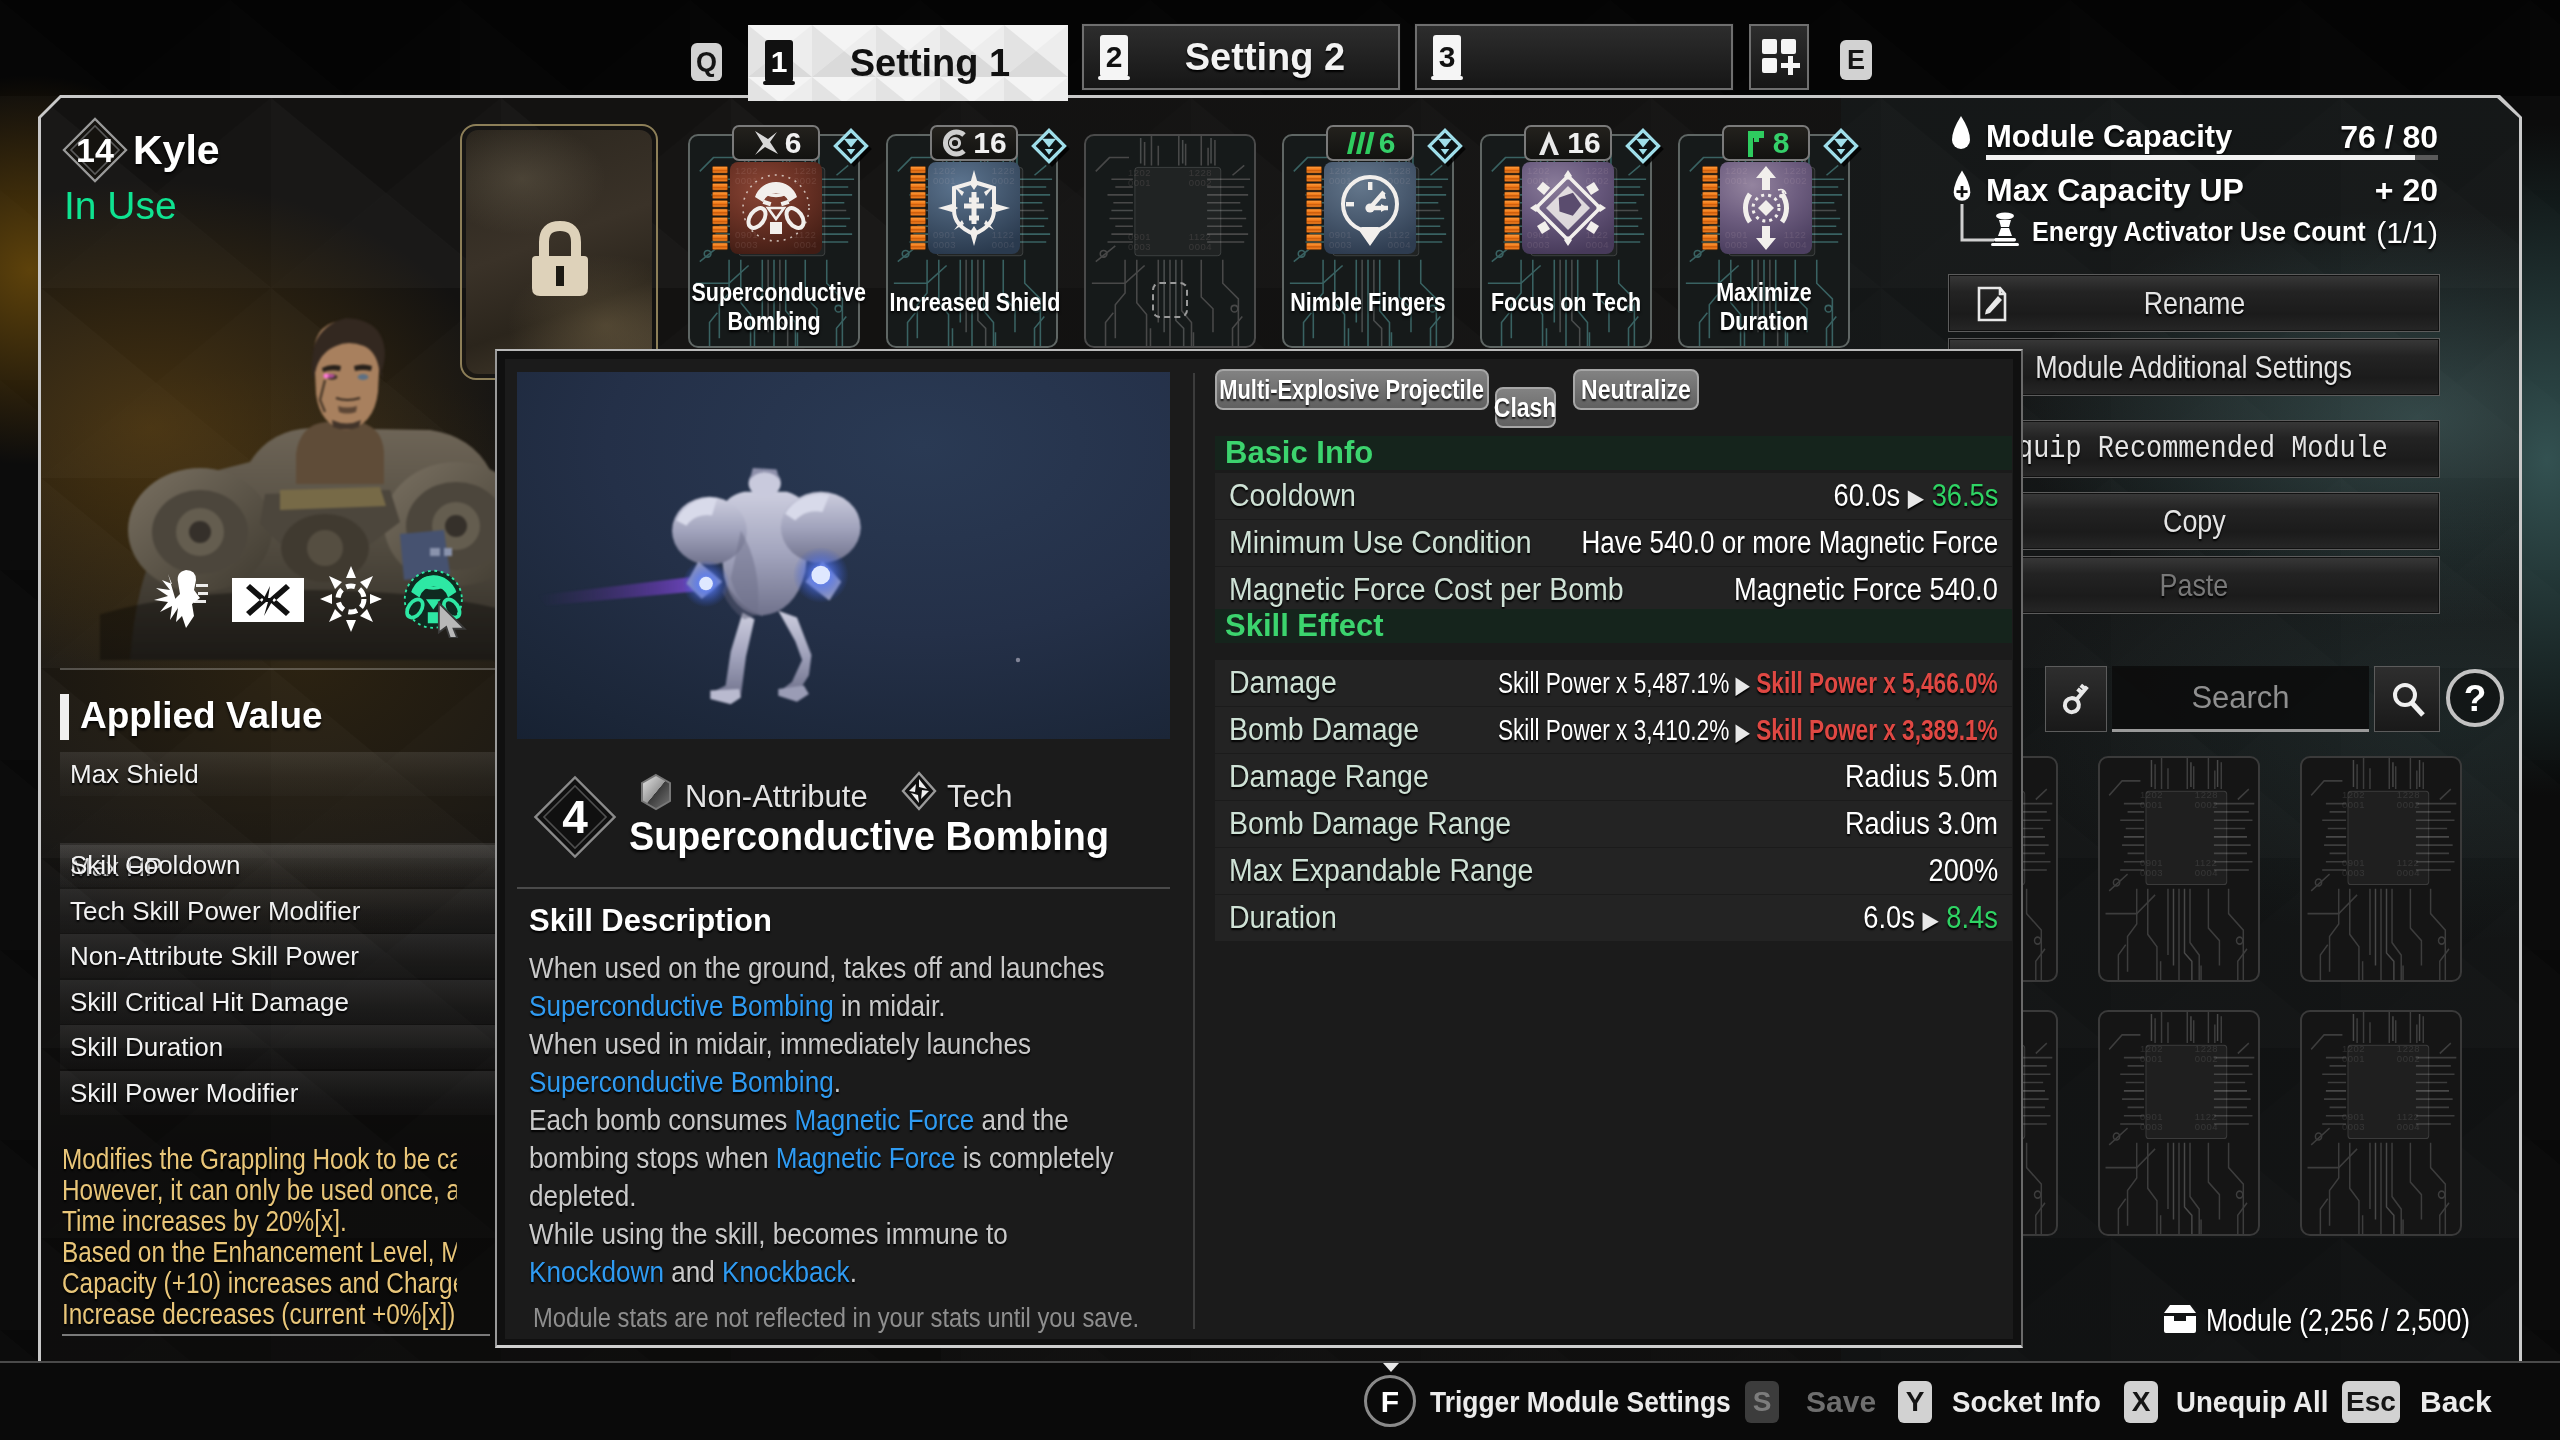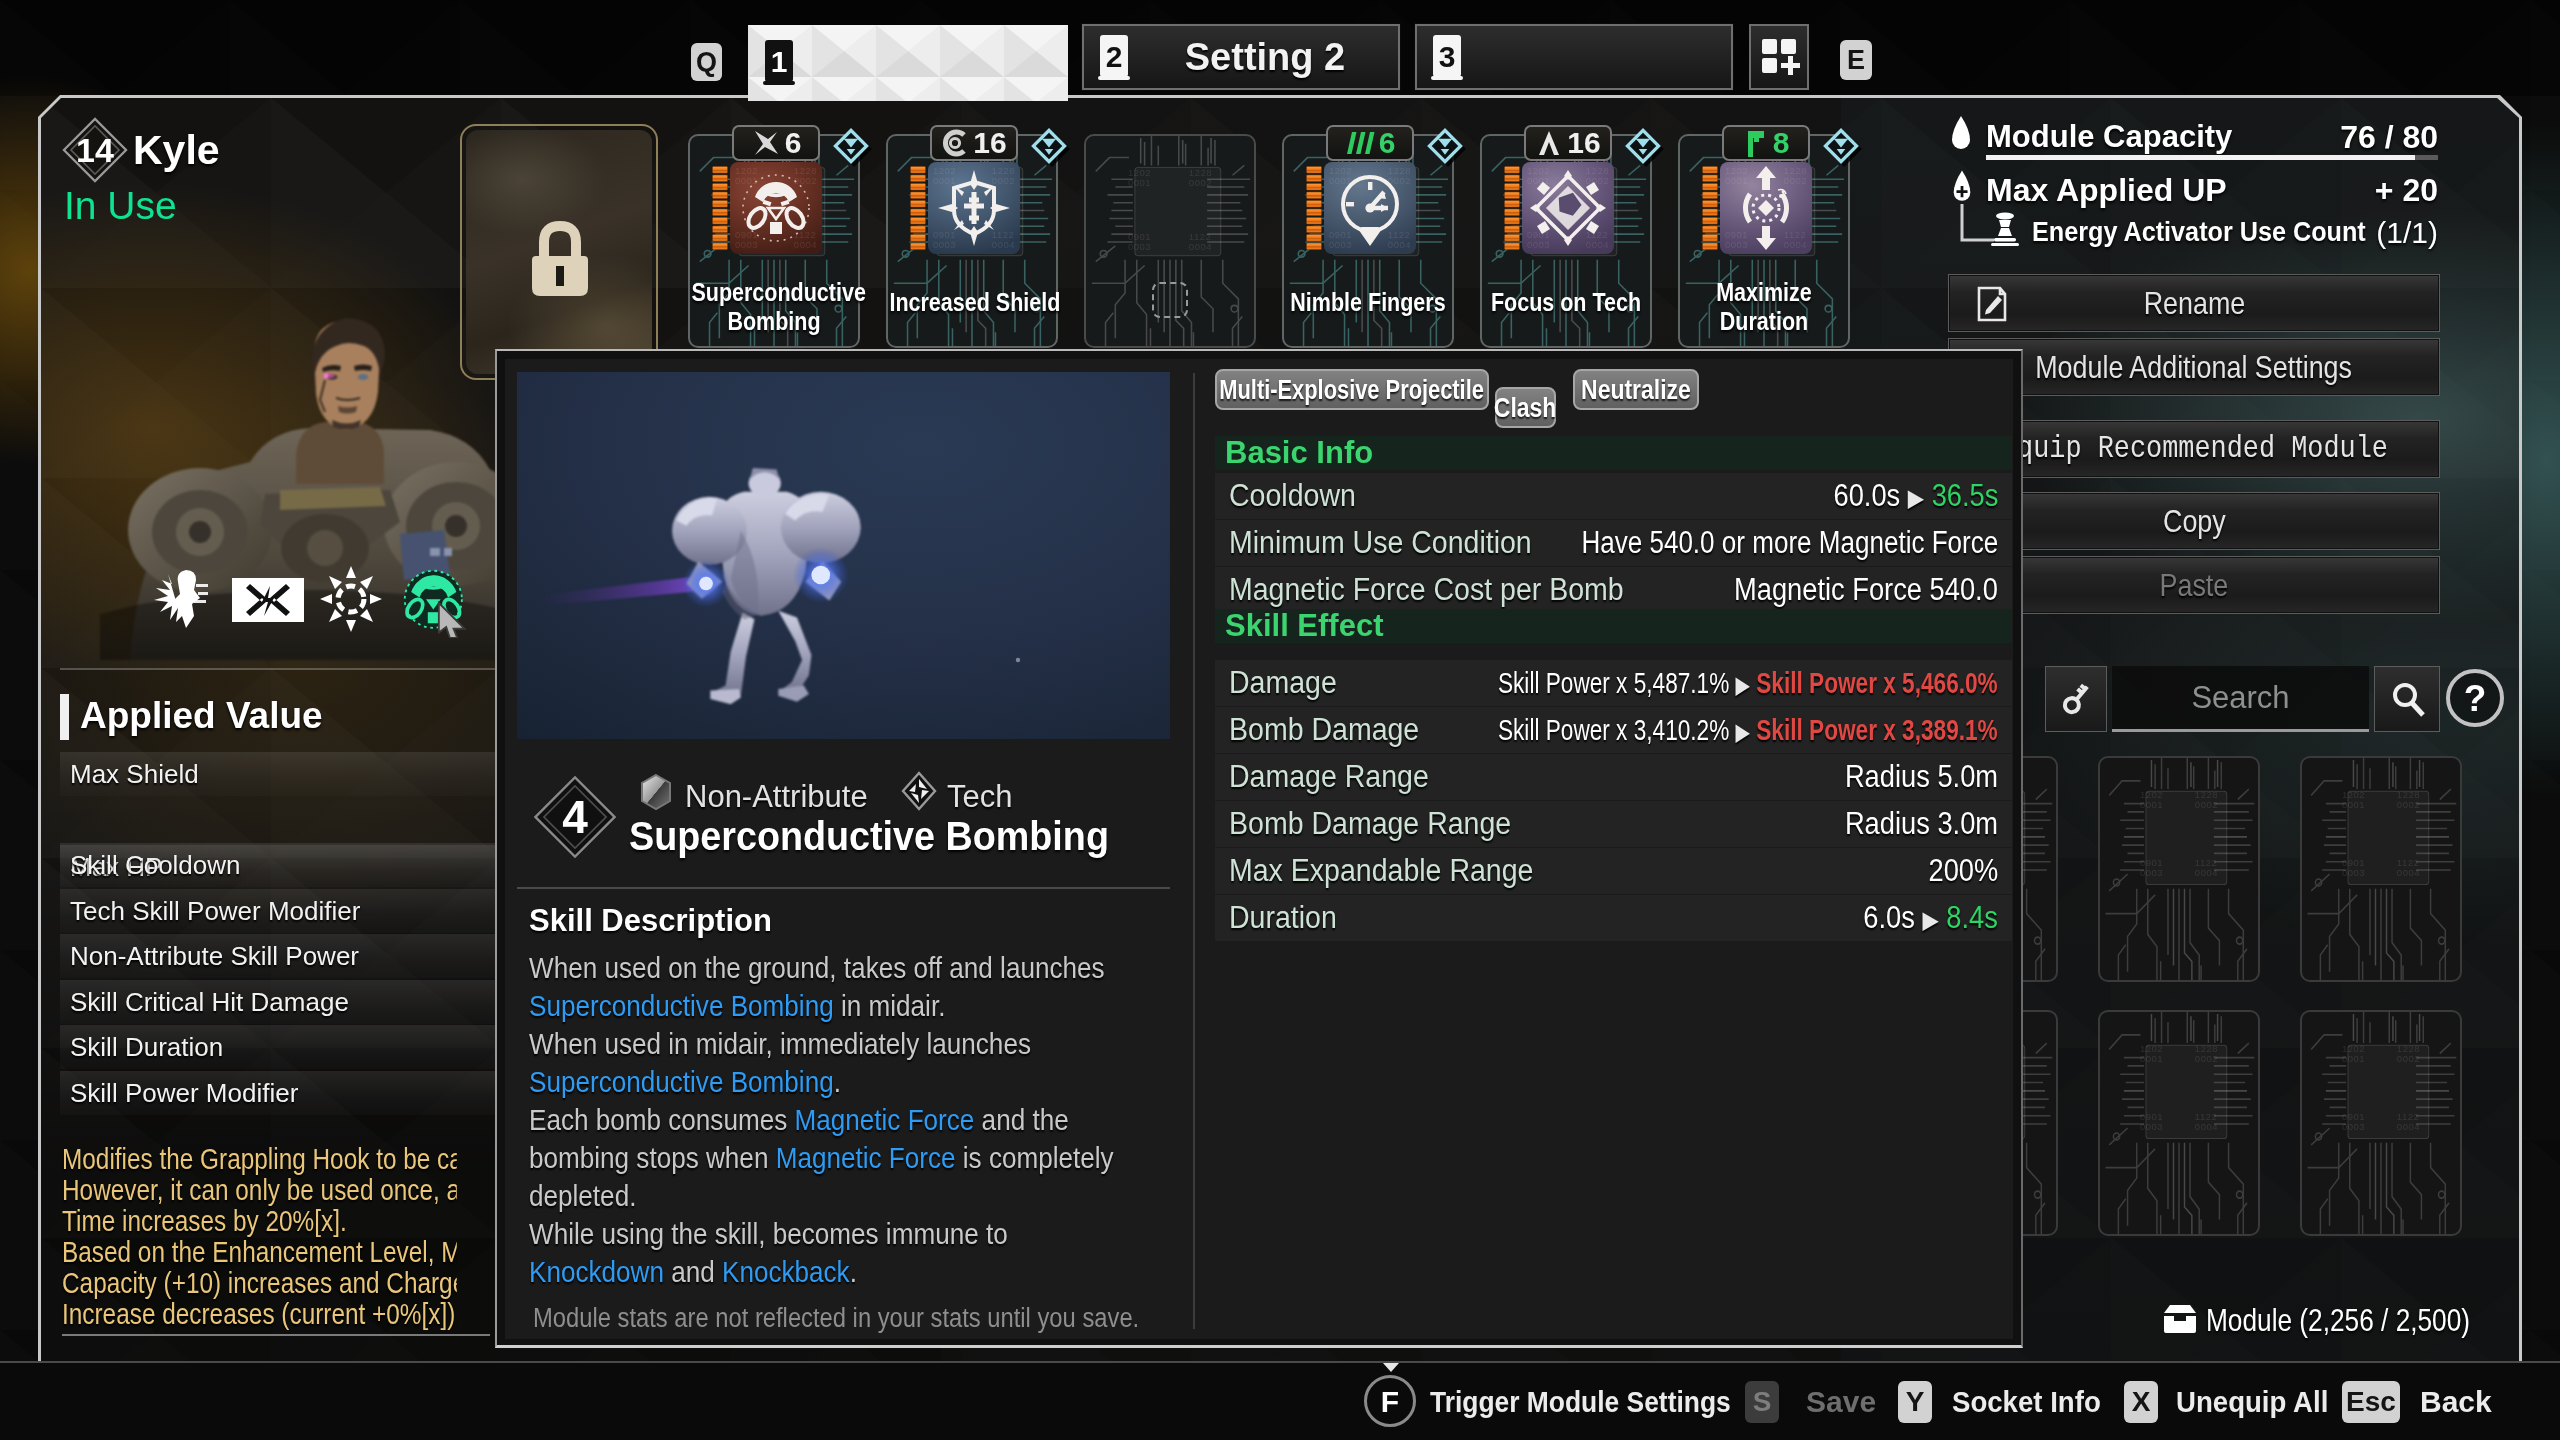--- a/index.html
+++ b/index.html
@@ -129,20 +129,21 @@
         </defs>
         <rect width="320" height="76" fill="url(#trisw)"></rect>
       </svg>
     <div class="abs" style="left:14px;top:14px;width:34px;height:48px;">
       <svg width="34" height="48" viewBox="0 0 34 48">
           <path d="M3 4 Q3 1 6 1 H28 Q31 1 31 4 V40 Q31 43 28 43 H6 Q3 43 3 40 Z" fill="#111"></path>
           <rect x="1" y="42" width="32" height="4" rx="2" fill="#111"></rect>
           <text x="17" y="33" font-size="30" font-weight="bold" fill="#fff" text-anchor="middle" font-family="Liberation Sans">1</text>
         </svg>
     </div>
+    <div class="abs" style="left:44px;top:0;width:276px;height:76px;font-size:38px;font-weight:bold;color:#111;text-align:center;line-height:76px;">Setting 1</div>
   </div>
   <div class="abs" style="left:1082px;top:24px;width:318px;height:66px;background:linear-gradient(180deg,#2d2d2d,#161616);border:2px solid #6f6f6f;outline:1px solid #0a0a0a;">
     <div class="abs" style="left:13px;top:8px;width:34px;height:48px;">
       <svg width="34" height="48" viewBox="0 0 34 48">
           <path d="M3 4 Q3 1 6 1 H28 Q31 1 31 4 V40 Q31 43 28 43 H6 Q3 43 3 40 Z" fill="#f5f5f5"></path>
           <rect x="1" y="42" width="32" height="4" rx="2" fill="#f5f5f5"></rect>
           <text x="17" y="33" font-size="30" font-weight="bold" fill="#111" text-anchor="middle" font-family="Liberation Sans">2</text>
         </svg>
     </div>
     <div class="abs" style="left:48px;top:0;width:266px;height:62px;font-size:38px;font-weight:bold;color:#f2f2f2;text-align:center;line-height:62px;text-shadow:0 2px 2px #000;">Setting 2</div>
@@ -524,21 +525,21 @@
       </svg>
     <div class="statrow" style="left:1986px;top:119px;font-size:31px;">Module Capacity</div>
     <div class="statrow" style="left:2238px;top:119px;width:200px;text-align:right;">76 / 80</div>
     <div class="abs" style="left:1986px;top:155px;width:452px;height:5px;background:#5a5a5a;">
       <div style="width:95%;height:5px;background:#f2f2f2;"></div>
     </div>
     <svg class="abs" style="left:1950px;top:170px" width="24" height="34" viewBox="0 0 26 36">
         <path d="M13 0 Q22 14 22 24 a9 9 0 0 1 -18 0 Q4 14 13 0 Z" fill="#fff"></path>
         <path d="M13 17 v12 M7 23 h12" stroke="#111" stroke-width="3"></path>
       </svg>
-    <div class="statrow" style="left:1986px;top:172px;">Max Applied UP</div>
+    <div class="statrow" style="left:1986px;top:172px;">Max Capacity UP</div>
     <div class="statrow" style="left:2238px;top:172px;width:200px;text-align:right;">+ 20</div>
     <svg class="abs" style="left:1958px;top:204px" width="40" height="46">
         <path d="M4 0 V36 H36" stroke="#cfcfcf" stroke-width="3" fill="none"></path>
       </svg>
     <svg class="abs" style="left:1990px;top:212px" width="30" height="34" viewBox="0 0 30 34">
       <g fill="#fff">
           <ellipse cx="15" cy="4" rx="9" ry="3.4"></ellipse>
           <path d="M9 8 h12 l-2 7 h-8 z"></path>
           <path d="M11 16 h8 l3 8 h-14 z"></path>
           <rect x="4" y="26" width="22" height="3.4" rx="1.6"></rect>

